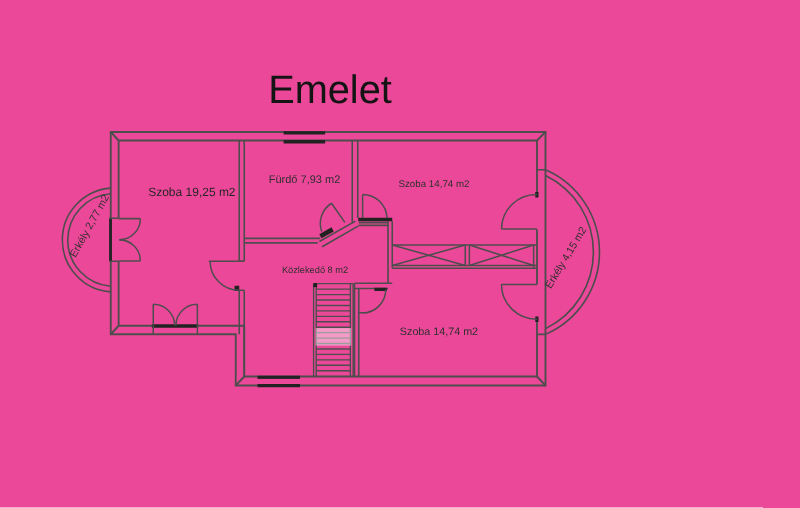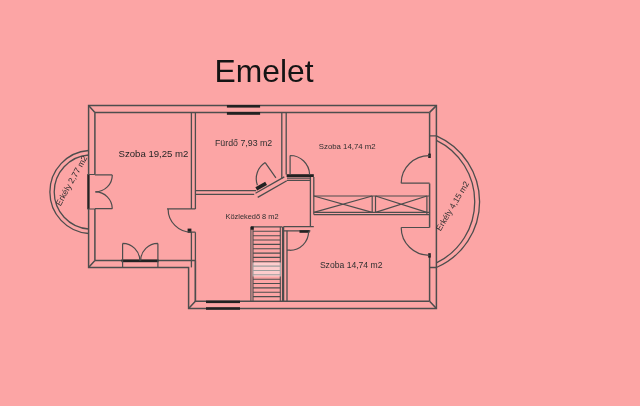--- a/index.html
+++ b/index.html
@@ -1,16 +1,16 @@
 <!DOCTYPE html>
 <html><head>
 <meta charset="utf-8">
 <style>
   html,body{margin:0;padding:0;background:#ffffff;}
-  #page{width:640px;height:406px;position:relative;background:#fca5a5;overflow:hidden;}
+  #page{width:640px;height:406px;position:relative;background:#ec4899;overflow:hidden;}
   svg{position:absolute;left:0;top:0;filter:blur(0.33px);}
   text{font-family:"Liberation Sans", sans-serif;}
 </style>
 </head>
 <body>
 <div id="page">
 <svg width="640" height="406" viewBox="0 0 640 406">
   <g fill="none" stroke="#4d4d4d" stroke-width="1.5">
 
     <path d="M 88.6,105.6 H 436.4 V 308.4 H 188.6 V 267.4 H 88.6 Z"></path>

